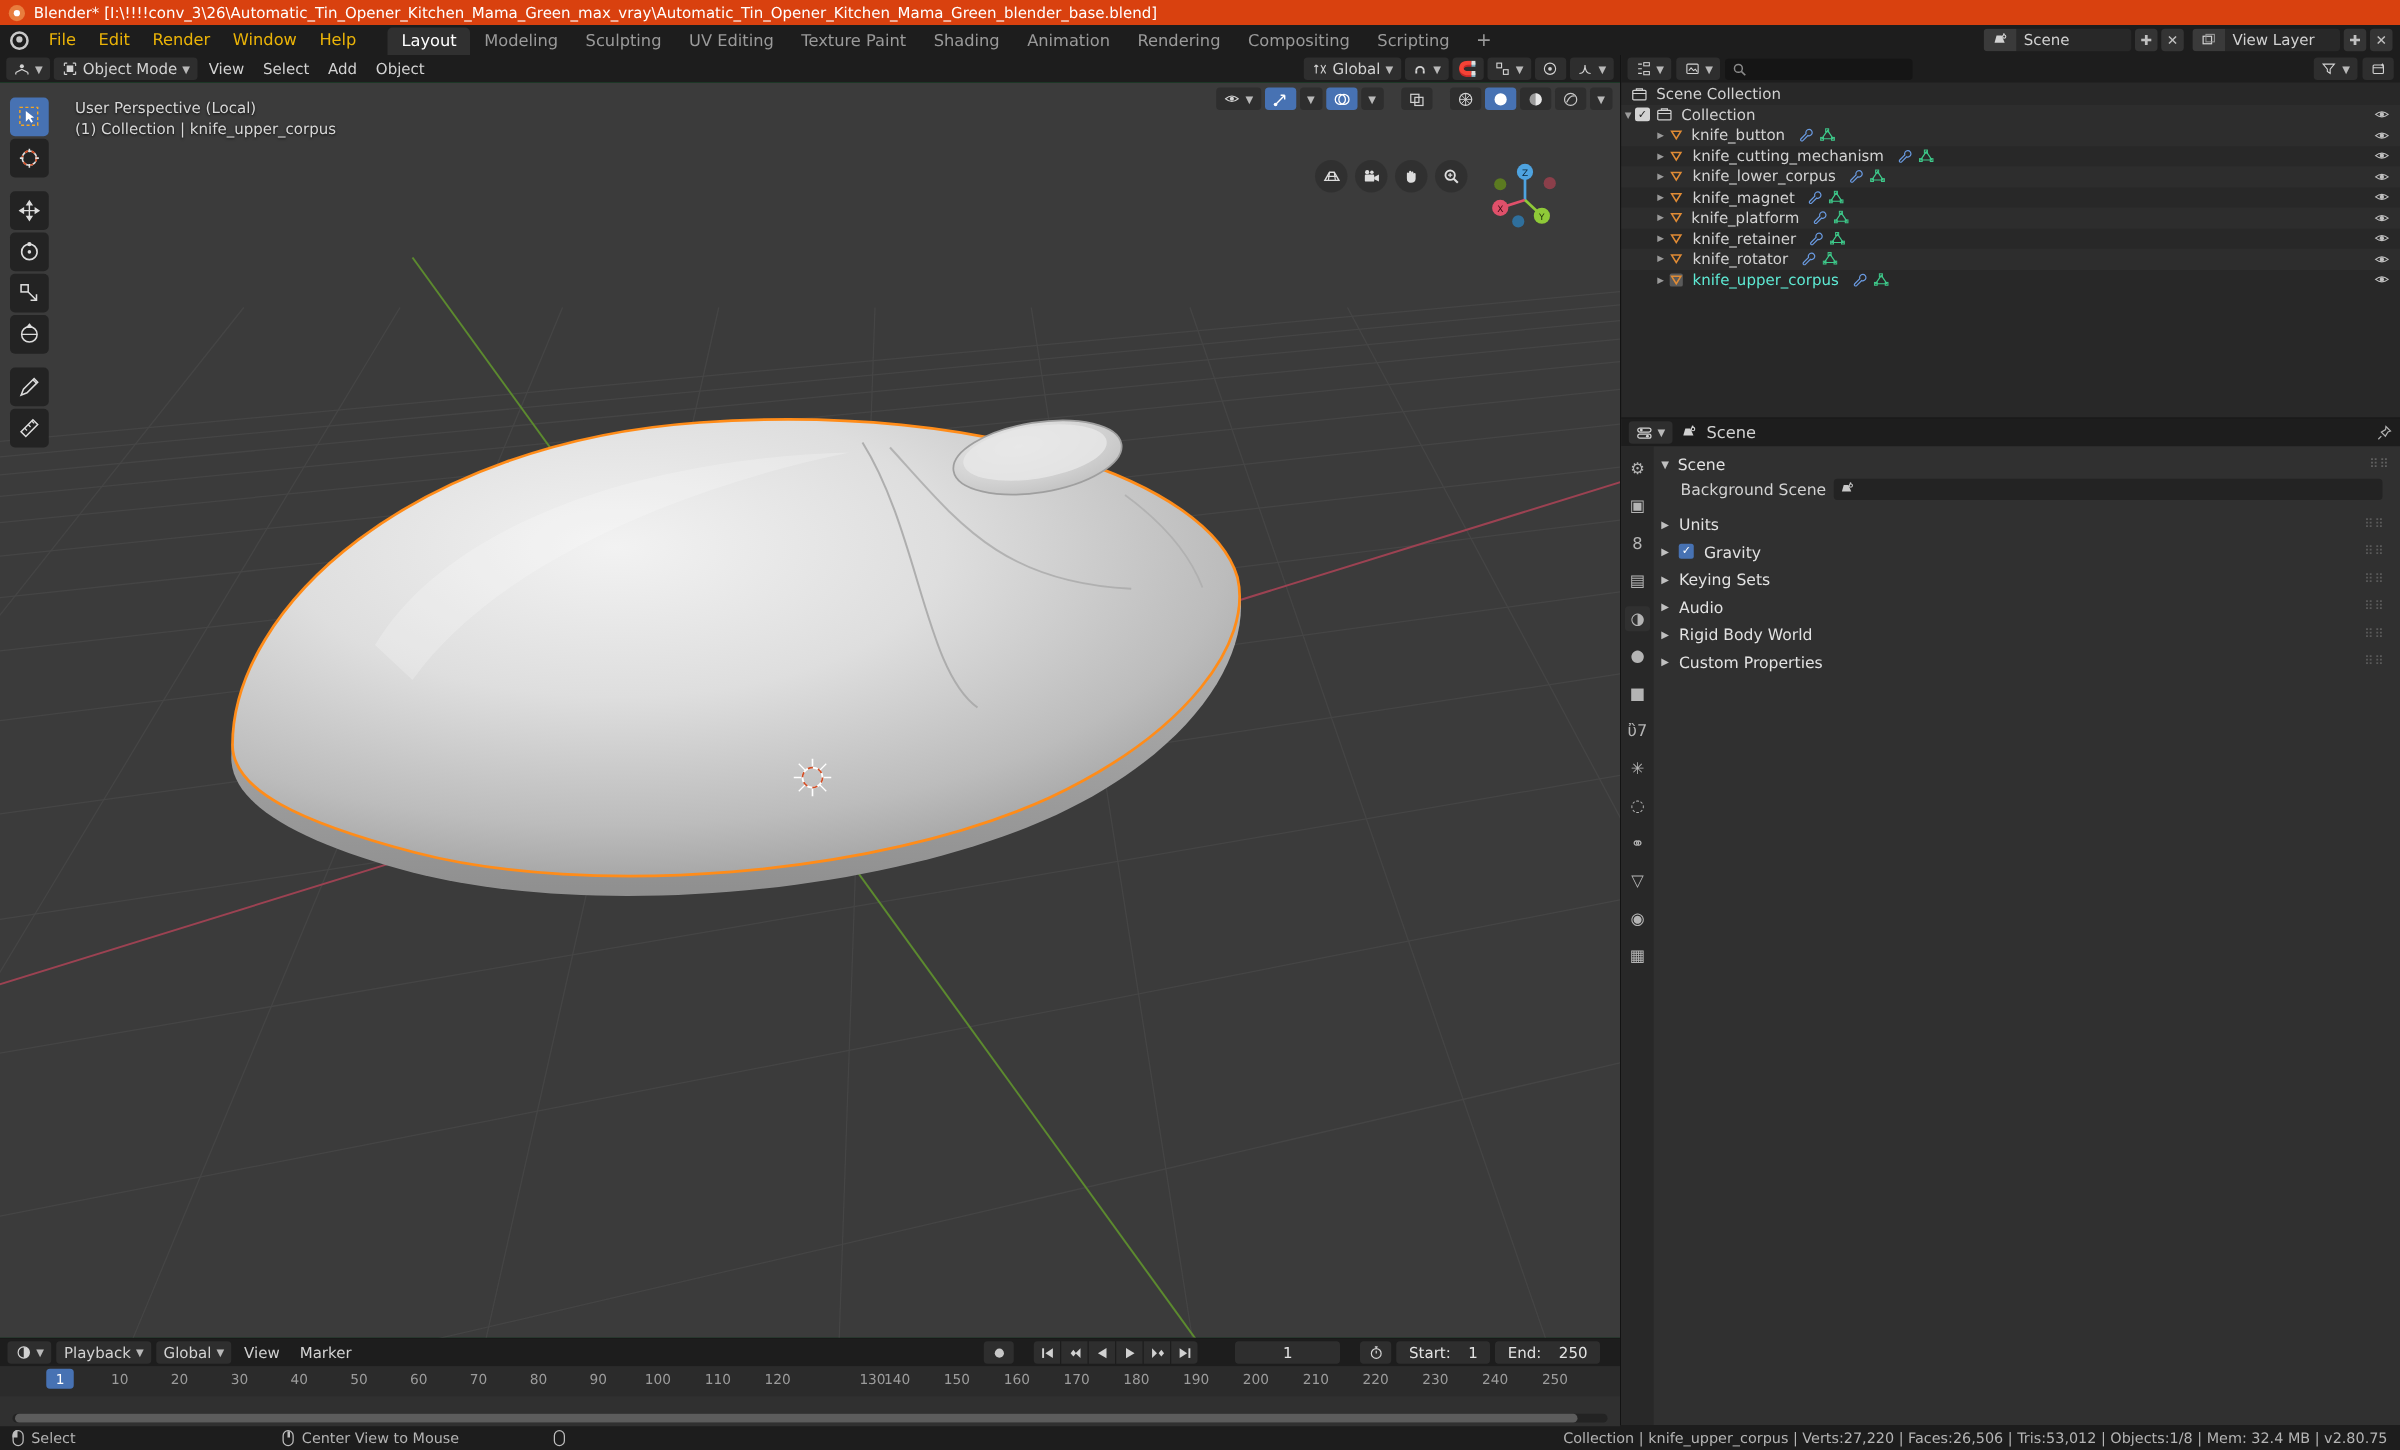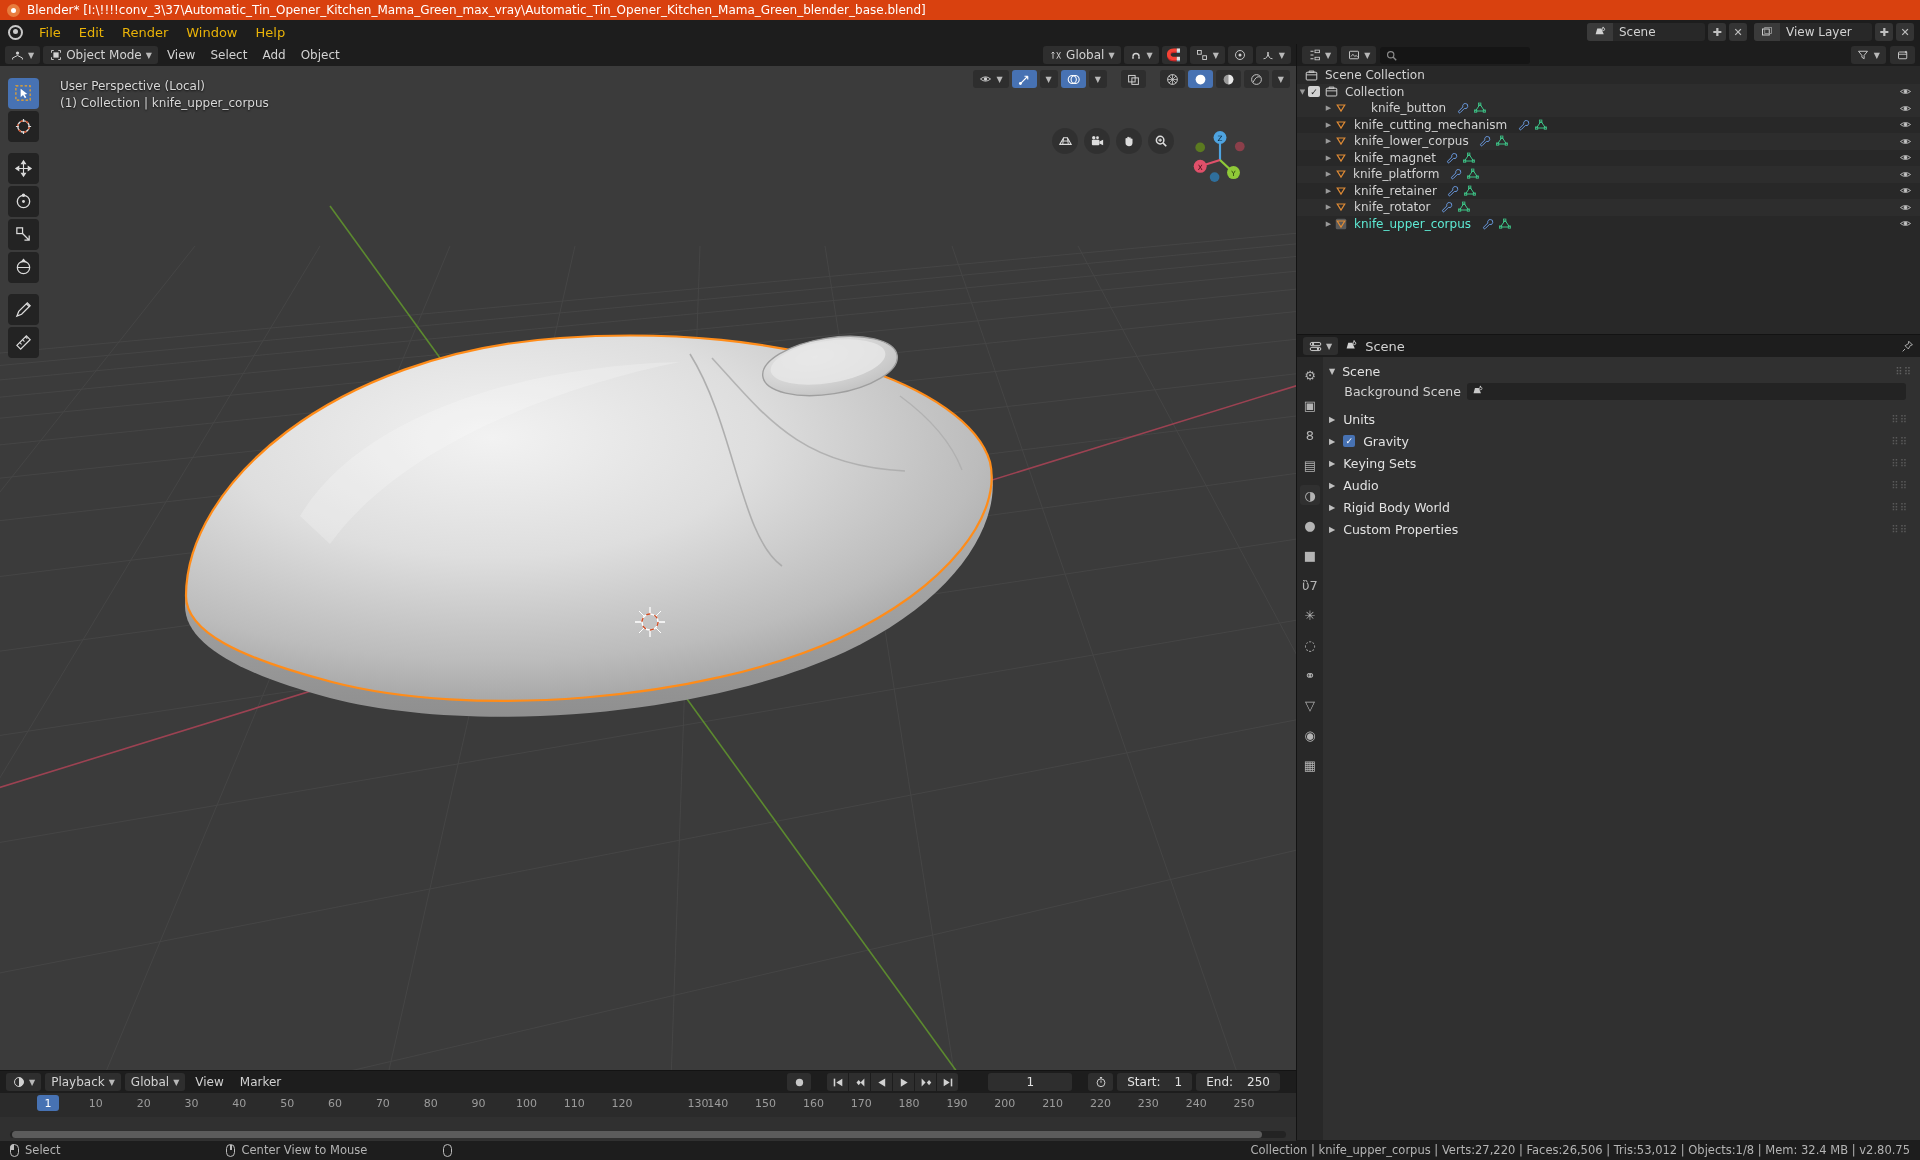--- a/index.html
+++ b/index.html
@@ -249,33 +249,46 @@
   .status-item { display: flex; align-items: center; gap: 6px; }
   .status-right { margin-left: auto; display:flex; align-items:center; gap:6px; }
 </style>
 </head>
 <body>
 
 <div class="app">
 
   <div class="titlebar">
     <span class="blender-logo"></span>
-    <span>Blender* [I:\!!!!conv_3\37\Automatic_Tin_Opener_Kitchen_Mama_Green_max_vray\Automatic_Tin_Opener_Kitchen_Mama_Green_blender_base.blend]</span>
+    <span>Blender* [I:\!!!!conv_3\26\Automatic_Tin_Opener_Kitchen_Mama_Green_max_vray\Automatic_Tin_Opener_Kitchen_Mama_Green_blender_base.blend]</span>
   </div>
 
   <div class="topbar">
     <div class="topbar-logo">
       <span class="bl-icon"></span>
     </div>
     <div class="menu-item">File</div>
     <div class="menu-item">Edit</div>
     <div class="menu-item">Render</div>
     <div class="menu-item">Window</div>
     <div class="menu-item">Help</div>
 
+    <div class="ws-tabs">
+      <div class="ws-tab active">Layout</div>
+      <div class="ws-tab">Modeling</div>
+      <div class="ws-tab">Sculpting</div>
+      <div class="ws-tab">UV Editing</div>
+      <div class="ws-tab">Texture Paint</div>
+      <div class="ws-tab">Shading</div>
+      <div class="ws-tab">Animation</div>
+      <div class="ws-tab">Rendering</div>
+      <div class="ws-tab">Compositing</div>
+      <div class="ws-tab">Scripting</div>
+      <div class="ws-add">+</div>
+    </div>
 
     <div class="topbar-right">
       <div class="scene-field">
         <div class="sf-ico">
           <svg width="13" height="13" viewBox="0 0 16 16">
               <path d="M4 3 L9 3 L12 10 L2 10 Z" fill="#d2d2d2"></path>
               <circle cx="11.5" cy="4" r="1.6" fill="none" stroke="#d2d2d2" stroke-width="1.1"></circle>
               <circle cx="11.2" cy="1.7" r=".9" fill="#d2d2d2"></circle>
             </svg>
         </div>
@@ -850,21 +863,21 @@
               </span>
             </div>
             <div class="out-row alt">
               <span style="width:26px"></span>
               <span class="disc">▶</span>
               <span class="tri-ico">
                 <svg width="12" height="12" viewBox="0 0 16 16">
                   <path d="M3 4 H13 L8 12 Z" fill="none" stroke="#e08b35" stroke-width="1.6"></path>
                 </svg>
               </span>
-              <span class="lbl" style="margin-left:24px">knife_button</span>
+              <span class="lbl" style="margin-left:6px">knife_button</span>
               <span class="tri-ico" style="margin-left:10px">
                 <svg width="12" height="12" viewBox="0 0 16 16">
                   <path d="M11 2 a3.4 3.4 0 0 0-3.2 4.6 L2.4 12 a1.4 1.4 0 0 0 2 2 l5.4-5.4 A3.4 3.4 0 1 0 11 2 Z" fill="none" stroke="#6a9ae0" stroke-width="1.3"></path>
                 </svg>
               </span>
               <span class="tri-ico" style="margin-left:4px">
                 <svg width="12" height="12" viewBox="0 0 16 16">
                   <path d="M8 3 L14 12 H2 Z" fill="none" stroke="#3ec98a" stroke-width="1.3"></path>
                   <rect x="6" y="1.4" width="3.2" height="3.2" fill="none" stroke="#3ec98a" stroke-width="1.1"></rect>
                   <rect x="0.7" y="10.6" width="3" height="3" fill="none" stroke="#3ec98a" stroke-width="1.1"></rect>

